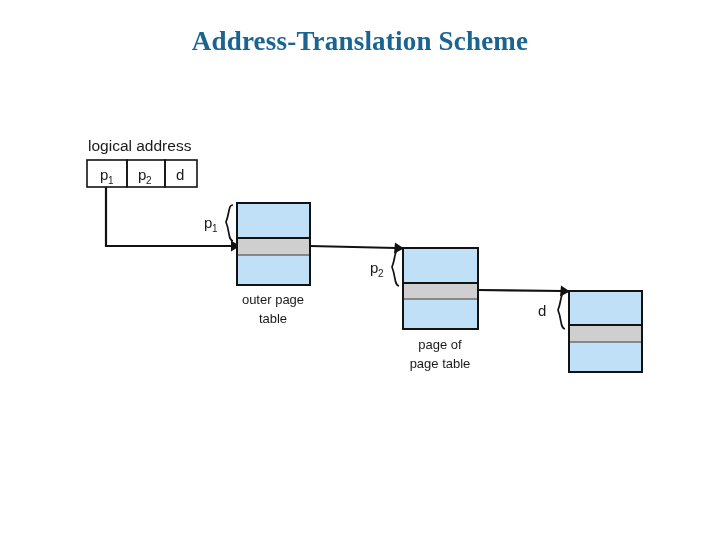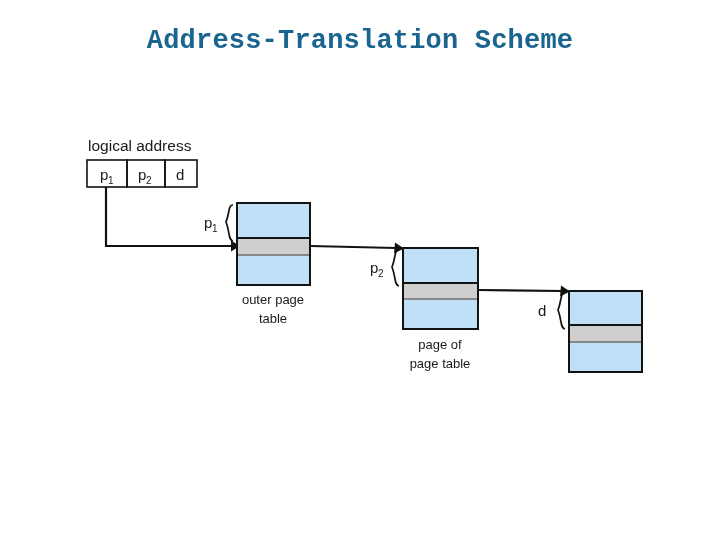--- a/index.html
+++ b/index.html
@@ -23,21 +23,21 @@
     background: #ffffff;
   }
 
   
   #title {
     position: absolute;
     left: 0;
     top: 26px;
     width: 720px;
     text-align: center;
-    font-family: Liberation Mono, monospace;
+    font-family: Liberation Serif, serif;
     font-size: 27px;
     font-weight: bold;
     letter-spacing: 0.2px;
     color: #1a6490;
     white-space: nowrap;
   }
 
   
   #diagram {
     position: absolute;

